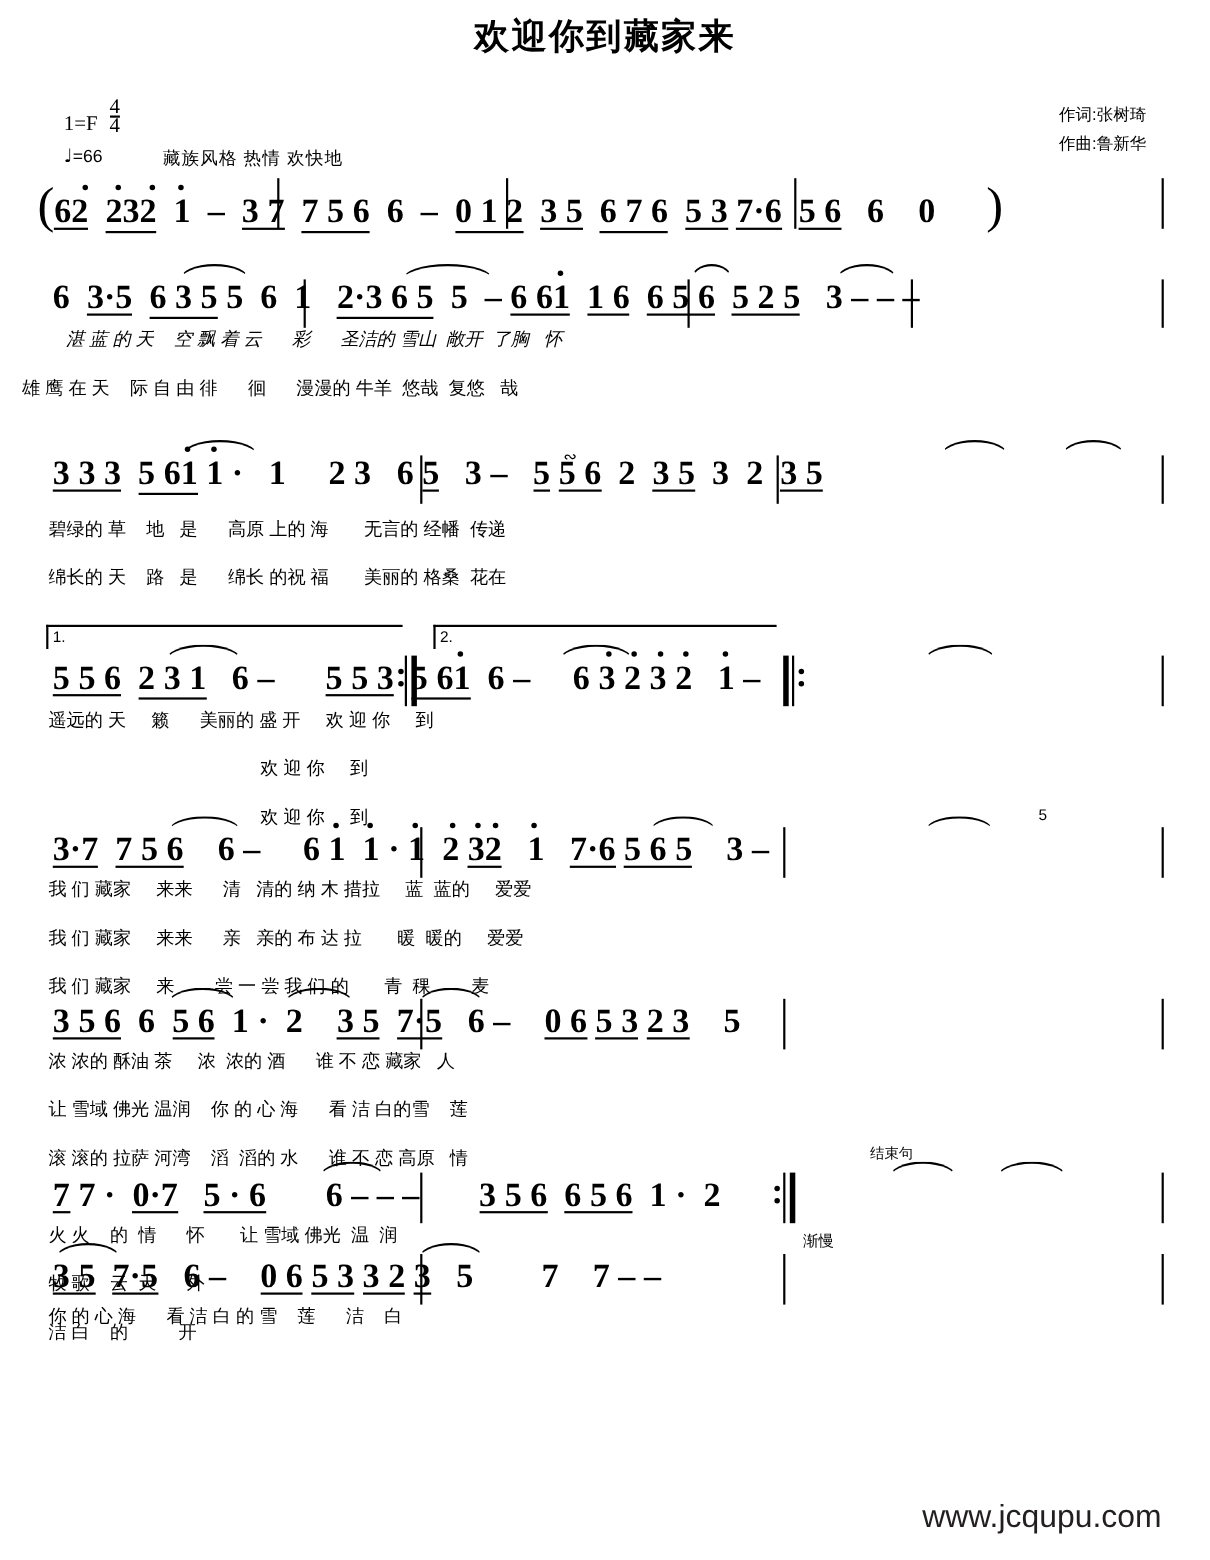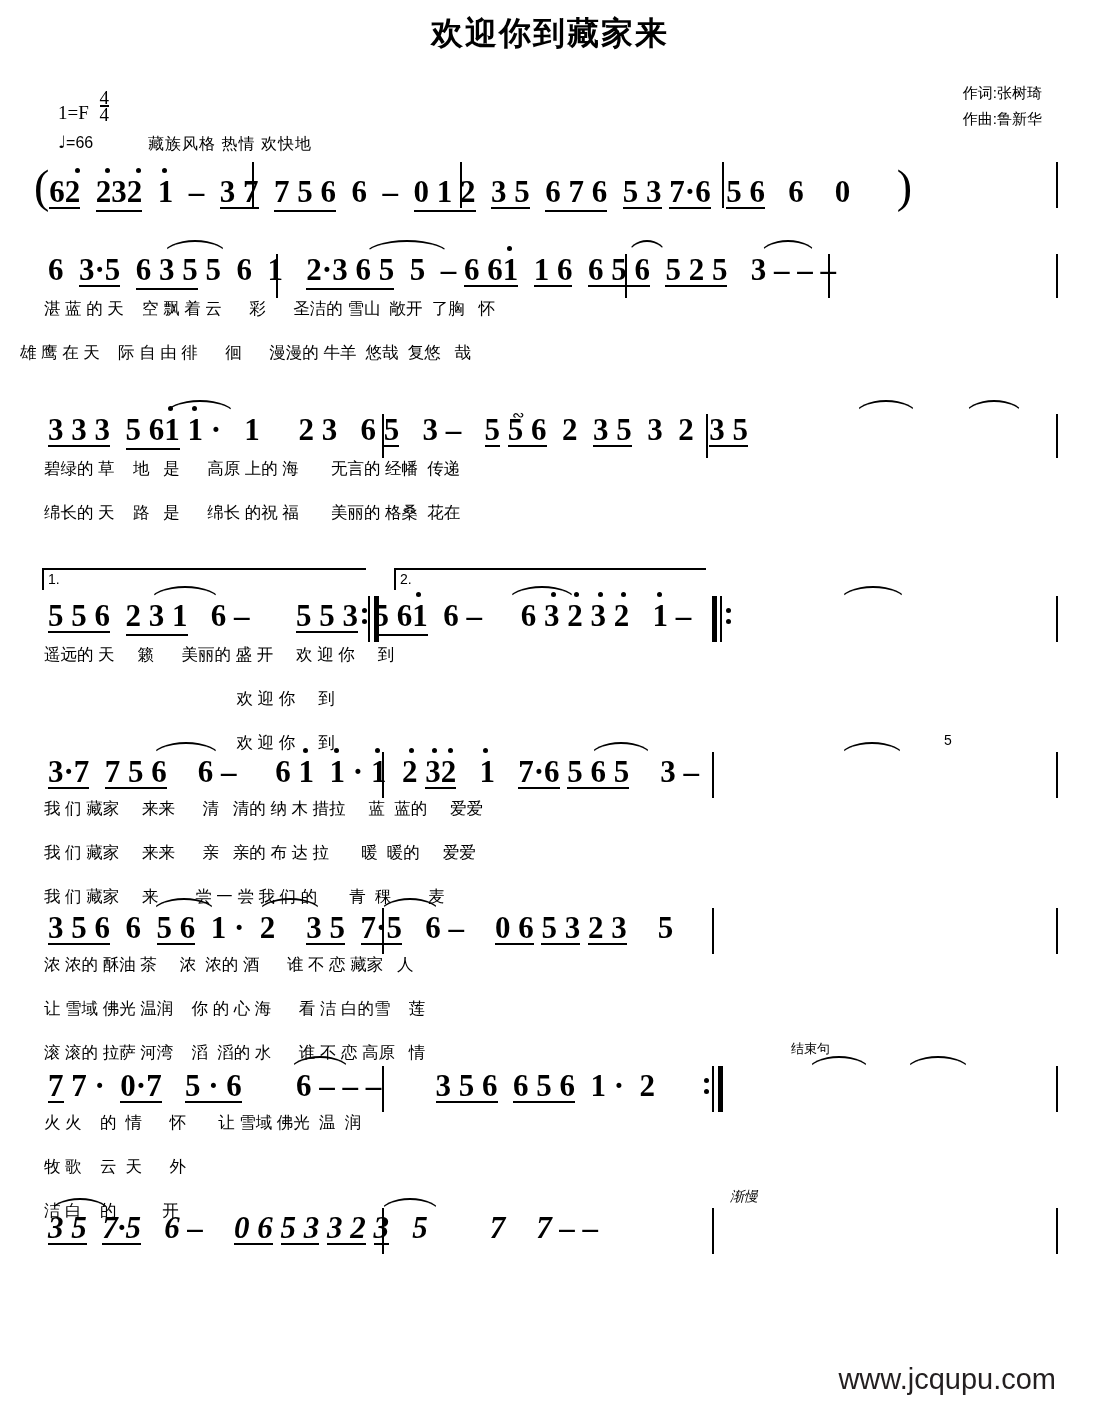--- a/index.html
+++ b/index.html
@@ -16,21 +16,21 @@
   
   .title{
     position:absolute;top:12px;left:0;width:1100px;
     text-align:center;
     font-family:"Liberation Sans", sans-serif;
     font-weight:bold;
     font-size:32px;
     letter-spacing:2px;
   }
   .credits{
-    position:absolute;right:58px;top:80px;
+    position:absolute;right:58px;top:92px;
     font-family:"Liberation Sans", sans-serif;
     font-size:15px;
     line-height:26px;
     text-align:right;
   }
   .keysig{
     position:absolute;left:58px;top:90px;
     font-family:"Liberation Serif", serif;
     font-size:19px;
   }
@@ -178,36 +178,36 @@
     <div class="slur" style="left:365px;top:-12px;width:82px;"></div>
     <div class="slur" style="left:628px;top:-12px;width:36px;"></div>
     <div class="slur" style="left:760px;top:-12px;width:54px;"></div>
 
     <div class="notes" style="margin-left:48px;">6&nbsp;&nbsp;<span class="u1">3·5</span>&nbsp;&nbsp;<span class="u2">6 3 5</span>&nbsp;5&nbsp;&nbsp;6&nbsp;&nbsp;1&nbsp;&nbsp;&nbsp;<span class="u2">2·3 6 5</span>&nbsp;&nbsp;5&nbsp;&nbsp;–&nbsp;<span class="u1">6 6<span style="position:relative;">1<span class="dotover" style="left:4px;top:-6px;"></span></span></span>&nbsp;&nbsp;<span class="u1">1 6</span>&nbsp;&nbsp;<span class="u1">6 5 6</span>&nbsp;&nbsp;<span class="u1">5 2 5</span>&nbsp;&nbsp;&nbsp;3&nbsp;–&nbsp;–&nbsp;–</div>
     <div class="barline" style="left:276px;top:2px;height:44px;"></div>
     <div class="barline" style="left:625px;top:2px;height:44px;"></div>
     <div class="barline" style="left:828px;top:2px;height:44px;"></div>
     <div class="barline" style="left:1056px;top:2px;height:44px;"></div>
 
-    <div class="lyric" style="margin-left:44px;margin-top:8px;">湛 蓝 的 天    空 飘 着 云      彩      圣洁的 雪山  敞开  了胸   怀</div>
+    <div class="lyric" style="margin-left:60px;margin-top:8px;font-style:italic;">湛 蓝 的 天    空 飘 着 云      彩      圣洁的 雪山  敞开  了胸   怀</div>
     <div class="lyric" style="margin-left:20px;margin-top:22px;">雄 鹰 在 天    际 自 由 徘      徊      漫漫的 牛羊  悠哉  复悠   哉</div>
   </div>
 
   <div class="system" style="top:412px;">
     <div class="slur" style="left:165px;top:-12px;width:68px;"></div>
     <div class="slur" style="left:855px;top:-12px;width:60px;"></div>
     <div class="slur" style="left:965px;top:-12px;width:56px;"></div>
     <div class="wave" style="left:512px;top:-6px;">∾</div>
 
     <div class="notes" style="margin-left:48px;"><span class="u1">3 3 3</span>&nbsp;&nbsp;<span class="u2">5 6<span style="position:relative;">1<span class="dotover" style="left:4px;top:-6px;"></span></span></span>&nbsp;<span style="position:relative;">1<span class="dotover" style="left:4px;top:-6px;"></span></span>&nbsp;·&nbsp;&nbsp;&nbsp;1&nbsp;&nbsp;&nbsp;&nbsp;&nbsp;2&nbsp;3&nbsp;&nbsp;&nbsp;6&nbsp;<span class="u1">5</span>&nbsp;&nbsp;&nbsp;3&nbsp;–&nbsp;&nbsp;&nbsp;<span class="u1">5</span>&nbsp;<span class="u1">5 6</span>&nbsp;&nbsp;2&nbsp;&nbsp;<span class="u1">3 5</span>&nbsp;&nbsp;3&nbsp;&nbsp;2&nbsp;&nbsp;<span class="u1">3 5</span></div>
     <div class="barline" style="left:382px;top:2px;height:44px;"></div>
     <div class="barline" style="left:706px;top:2px;height:44px;"></div>
     <div class="barline" style="left:1056px;top:2px;height:44px;"></div>
 
-    <div class="lyric" style="margin-left:44px;margin-top:8px;">碧绿的 草    地   是      高原 上的 海       无言的 经幡  传递</div>
+    <div class="lyric" style="margin-left:44px;margin-top:20px;">碧绿的 草    地   是      高原 上的 海       无言的 经幡  传递</div>
     <div class="lyric" style="margin-left:44px;margin-top:22px;">绵长的 天    路   是      绵长 的祝 福       美丽的 格桑  花在</div>
   </div>
 
   <div class="system" style="top:568px;">
     <div class="volta" style="left:42px;top:0px;width:322px;">
         <span>1.</span>
       </div>
     <div class="volta" style="left:394px;top:0px;width:310px;">
         <span>2.</span>
       </div>
@@ -286,29 +286,30 @@
         <i></i>
         <i></i>
       </div>
     <div class="barline" style="left:1056px;top:24px;height:46px;"></div>
 
     <div class="lyric" style="margin-left:44px;margin-top:8px;">火 火    的  情      怀       让 雪域 佛光  温  润</div>
     <div class="lyric" style="margin-left:44px;margin-top:22px;">牧 歌    云  天      外</div>
     <div class="lyric" style="margin-left:44px;margin-top:22px;">洁 白    的          开</div>
   </div>
 
-  <div class="system" style="top:1196px;font-style:italic;">
+  <div class="system" style="top:1128px;">
     <div class="label-small" style="left:730px;top:-8px;">渐慢</div>
     <div class="slur" style="left:50px;top:2px;width:58px;"></div>
     <div class="slur" style="left:380px;top:2px;width:58px;"></div>
 
     <div class="notes" style="margin-left:48px;margin-top:14px;"><span class="u1">3 5</span>&nbsp;&nbsp;<span class="u1">7·5</span>&nbsp;&nbsp;&nbsp;6&nbsp;–&nbsp;&nbsp;&nbsp;&nbsp;<span class="u1">0 6</span>&nbsp;<span class="u1">5 3</span>&nbsp;<span class="u1">3 2</span>&nbsp;<span class="u1">3</span>&nbsp;&nbsp;&nbsp;5&nbsp;&nbsp;&nbsp;&nbsp;&nbsp;&nbsp;&nbsp;&nbsp;7&nbsp;&nbsp;&nbsp;&nbsp;7&nbsp;–&nbsp;–</div>
 
     <div class="barline" style="left:382px;top:12px;height:46px;"></div>
     <div class="barline" style="left:712px;top:12px;height:46px;"></div>
     <div class="barline" style="left:1056px;top:12px;height:46px;"></div>
 
+    <div class="lyric" style="margin-left:44px;margin-top:8px;">你 的 心 海      看 洁 白 的 雪    莲      洁    白</div>
   </div>
 
 
   <div class="watermark">www.jcqupu.com</div>
 
 </div>
 
 </body></html>

